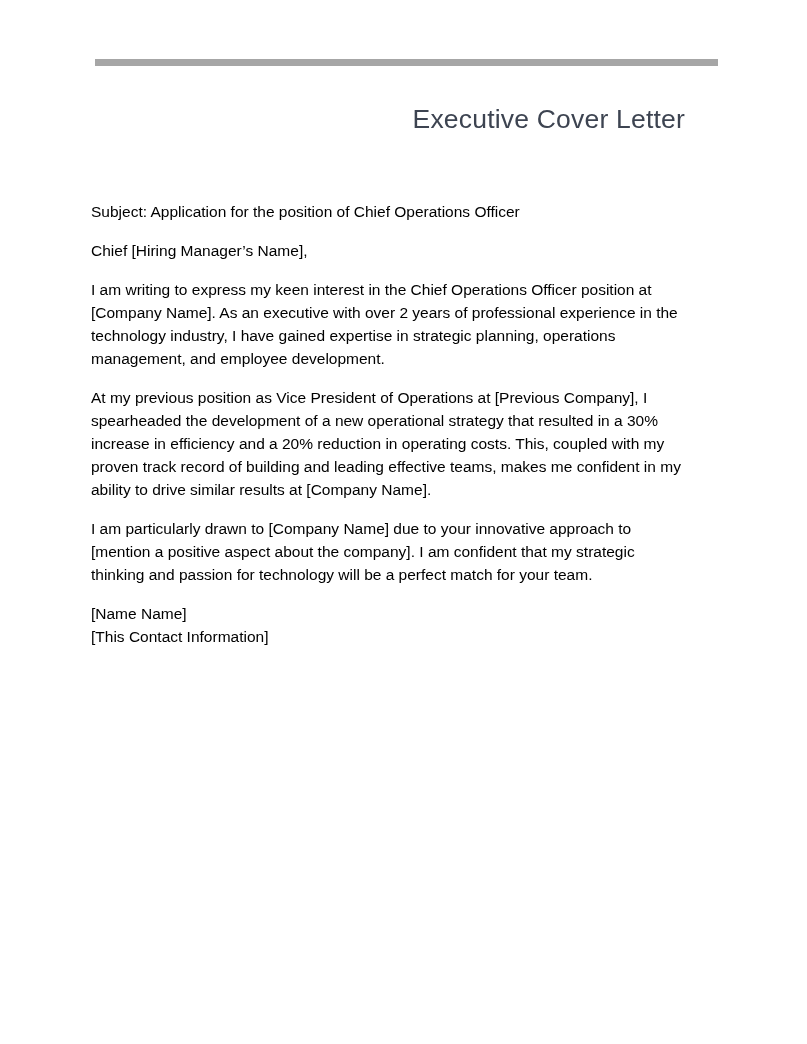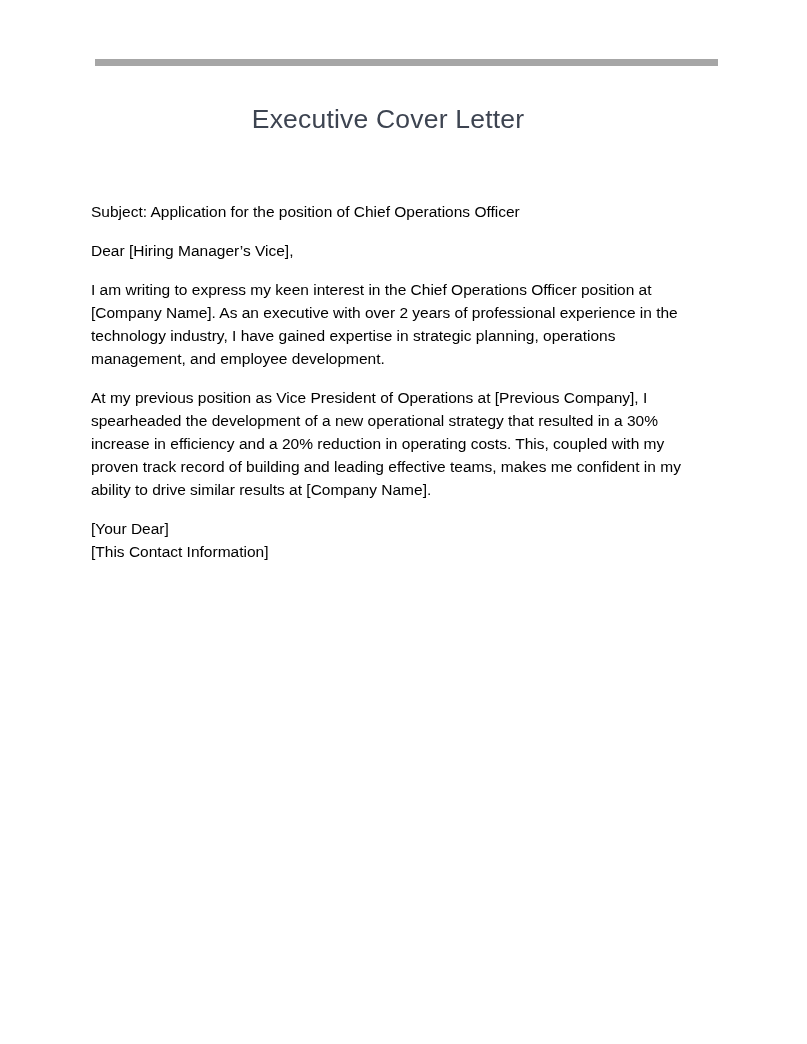--- a/index.html
+++ b/index.html
@@ -22,21 +22,21 @@
     width: 623px;
     height: 7px;
     background: #a6a6a6;
   }
   .doc-title {
     position: absolute;
     left: 91px;
     top: 104px;
     width: 594px;
     margin: 0;
-    text-align: center;
+    text-align: right;
     font-size: 26.5px;
     font-weight: 400;
     color: #3d4451;
     letter-spacing: 0.2px;
   }
   .content {
     position: absolute;
     left: 91px;
     top: 200px;
     width: 594px;
@@ -57,28 +57,29 @@
 <div class="page">
 
   <div class="top-bar"></div>
 
   <h1 class="doc-title">Executive Cover Letter</h1>
 
   <div class="content">
 
     <p>Subject: Application for the position of Chief Operations Officer</p>
 
-    <p>Dear [Hiring Manager’s Vice],</p>
+    <p>Chief [Hiring Manager’s Name],</p>
 
     <p>I am writing to express my keen interest in the Chief Operations Officer position at [Company Name]. As an executive with over 2 years of professional experience in the technology industry, I have gained expertise in strategic planning, operations management, and employee development.</p>
 
     <p>At my previous position as Vice President of Operations at [Previous Company], I spearheaded the development of a new operational strategy that resulted in a 30% increase in efficiency and a 20% reduction in operating costs. This, coupled with my proven track record of building and leading effective teams, makes me confident in my ability to drive similar results at [Company Name].</p>
 
+    <p>I am particularly drawn to [Company Name] due to your innovative approach to [mention a positive aspect about the company]. I am confident that my strategic thinking and passion for technology will be a perfect match for your team.</p>
 
 
 
     <p>
-      <span>[Your Dear]</span><br>
+      <span>[Name Name]</span><br>
       <span>[This Contact Information]</span>
     </p>
 
   </div>
 </div>
 
 </body></html>

